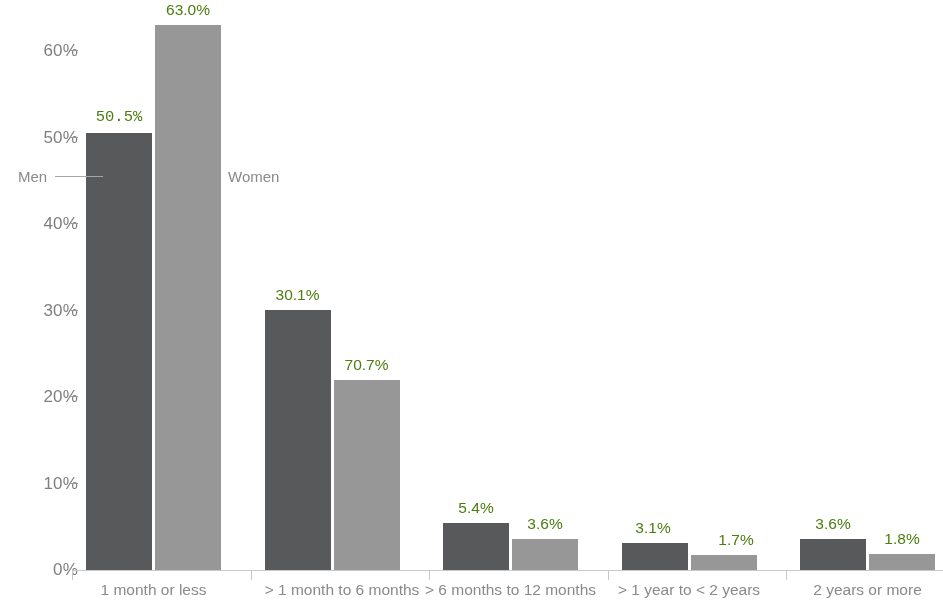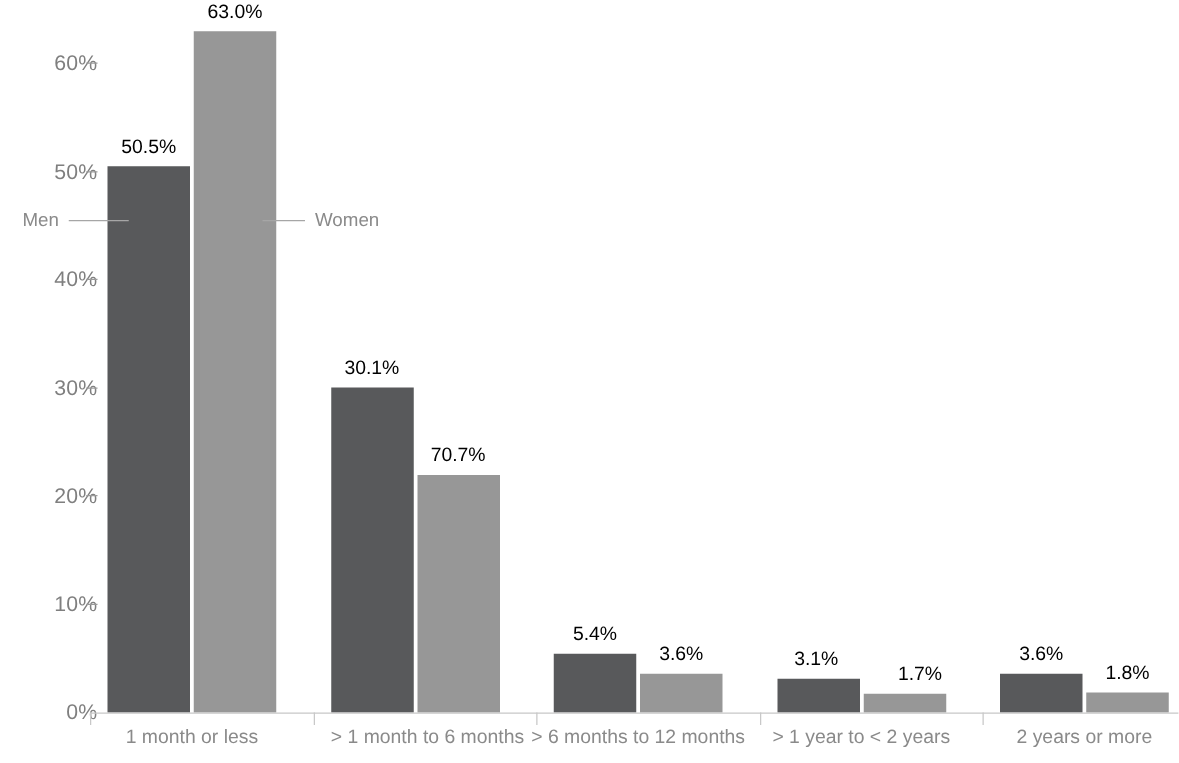--- a/index.html
+++ b/index.html
@@ -60,21 +60,21 @@
   .bar {
     position: absolute;
     bottom: 0;
   }
   .bar.men   { background: #58595b; }
   .bar.women { background: #979797; }
 
   .bar-label {
     position: absolute;
     font-size: 15.5px;
-    color: #000000;
+    color: #4d7c0f;
     text-align: center;
     line-height: 1;
     white-space: nowrap;
   }
 
   
   #x-axis-line {
     position: absolute;
     left: 72px;
     top: 570px;
@@ -117,21 +117,21 @@
     white-space: nowrap;
   }
   .legend-leader {
     height: 1px;
     background: #a6a6a6;
     display: block;
   }
   #legend-men { left: 18px; top: 168px; }
   #legend-men .legend-text { margin-right: 8px; }
   #legend-men .legend-leader { width: 48px; }
-  #legend-women { left: 210px; top: 168px; }
+  #legend-women { left: 220px; top: 168px; flex-direction: column; }
   #legend-women .legend-text { margin-left: 8px; }
   #legend-women .legend-leader { width: 34px; }
 </style>
 </head>
 <body>
 
 <div id="chart-root">
 
   <div id="y-axis">
       <div class="y-tick-row" style="top: 561px;">
@@ -158,21 +158,21 @@
         <div class="y-tick-mark"></div>
       </div>
       <div class="y-tick-row" style="top: 42px;">
         <div class="y-tick-label" style="top: 0px;">60%</div>
         <div class="y-tick-mark"></div>
       </div>
     </div>
 
   <div id="plot">
       <div class="bar men" title="Men — 1 month or less: 50.5%" style="left: 8px; width: 66px; height: 436.825px;"></div>
-      <div class="bar-label" style="left: -4px; width: 90px; top: 110.175px;">50.5%</div>
+      <div class="bar-label" style="left: -4px; width: 90px; top: 110.175px; font-family: Liberation Mono, monospace;">50.5%</div>
       <div class="bar women" title="Women — 1 month or less: 63.0%" style="left: 77px; width: 66px; height: 544.95px;"></div>
       <div class="bar-label" style="left: 65px; width: 90px; top: 2.05px;">63.0%</div>
       <div class="bar men" title="Men — &gt; 1 month to 6 months: 30.1%" style="left: 186.5px; width: 66px; height: 260.365px;"></div>
       <div class="bar-label" style="left: 174.5px; width: 90px; top: 286.635px; text-align: center;">30.1%</div>
       <div class="bar women" title="Women — &gt; 1 month to 6 months: 22.0%" style="left: 255.5px; width: 66px; height: 190.3px;"></div>
       <div class="bar-label" style="left: 243.5px; width: 90px; top: 356.7px;">70.7%</div>
       <div class="bar men" title="Men — &gt; 6 months to 12 months: 5.4%" style="left: 365px; width: 66px; height: 46.71px;"></div>
       <div class="bar-label" style="left: 353px; width: 90px; top: 500.29px;">5.4%</div>
       <div class="bar women" title="Women — &gt; 6 months to 12 months: 3.6%" style="left: 434px; width: 66px; height: 31.14px;"></div>
       <div class="bar-label" style="left: 422px; width: 90px; top: 515.86px;">3.6%</div>

